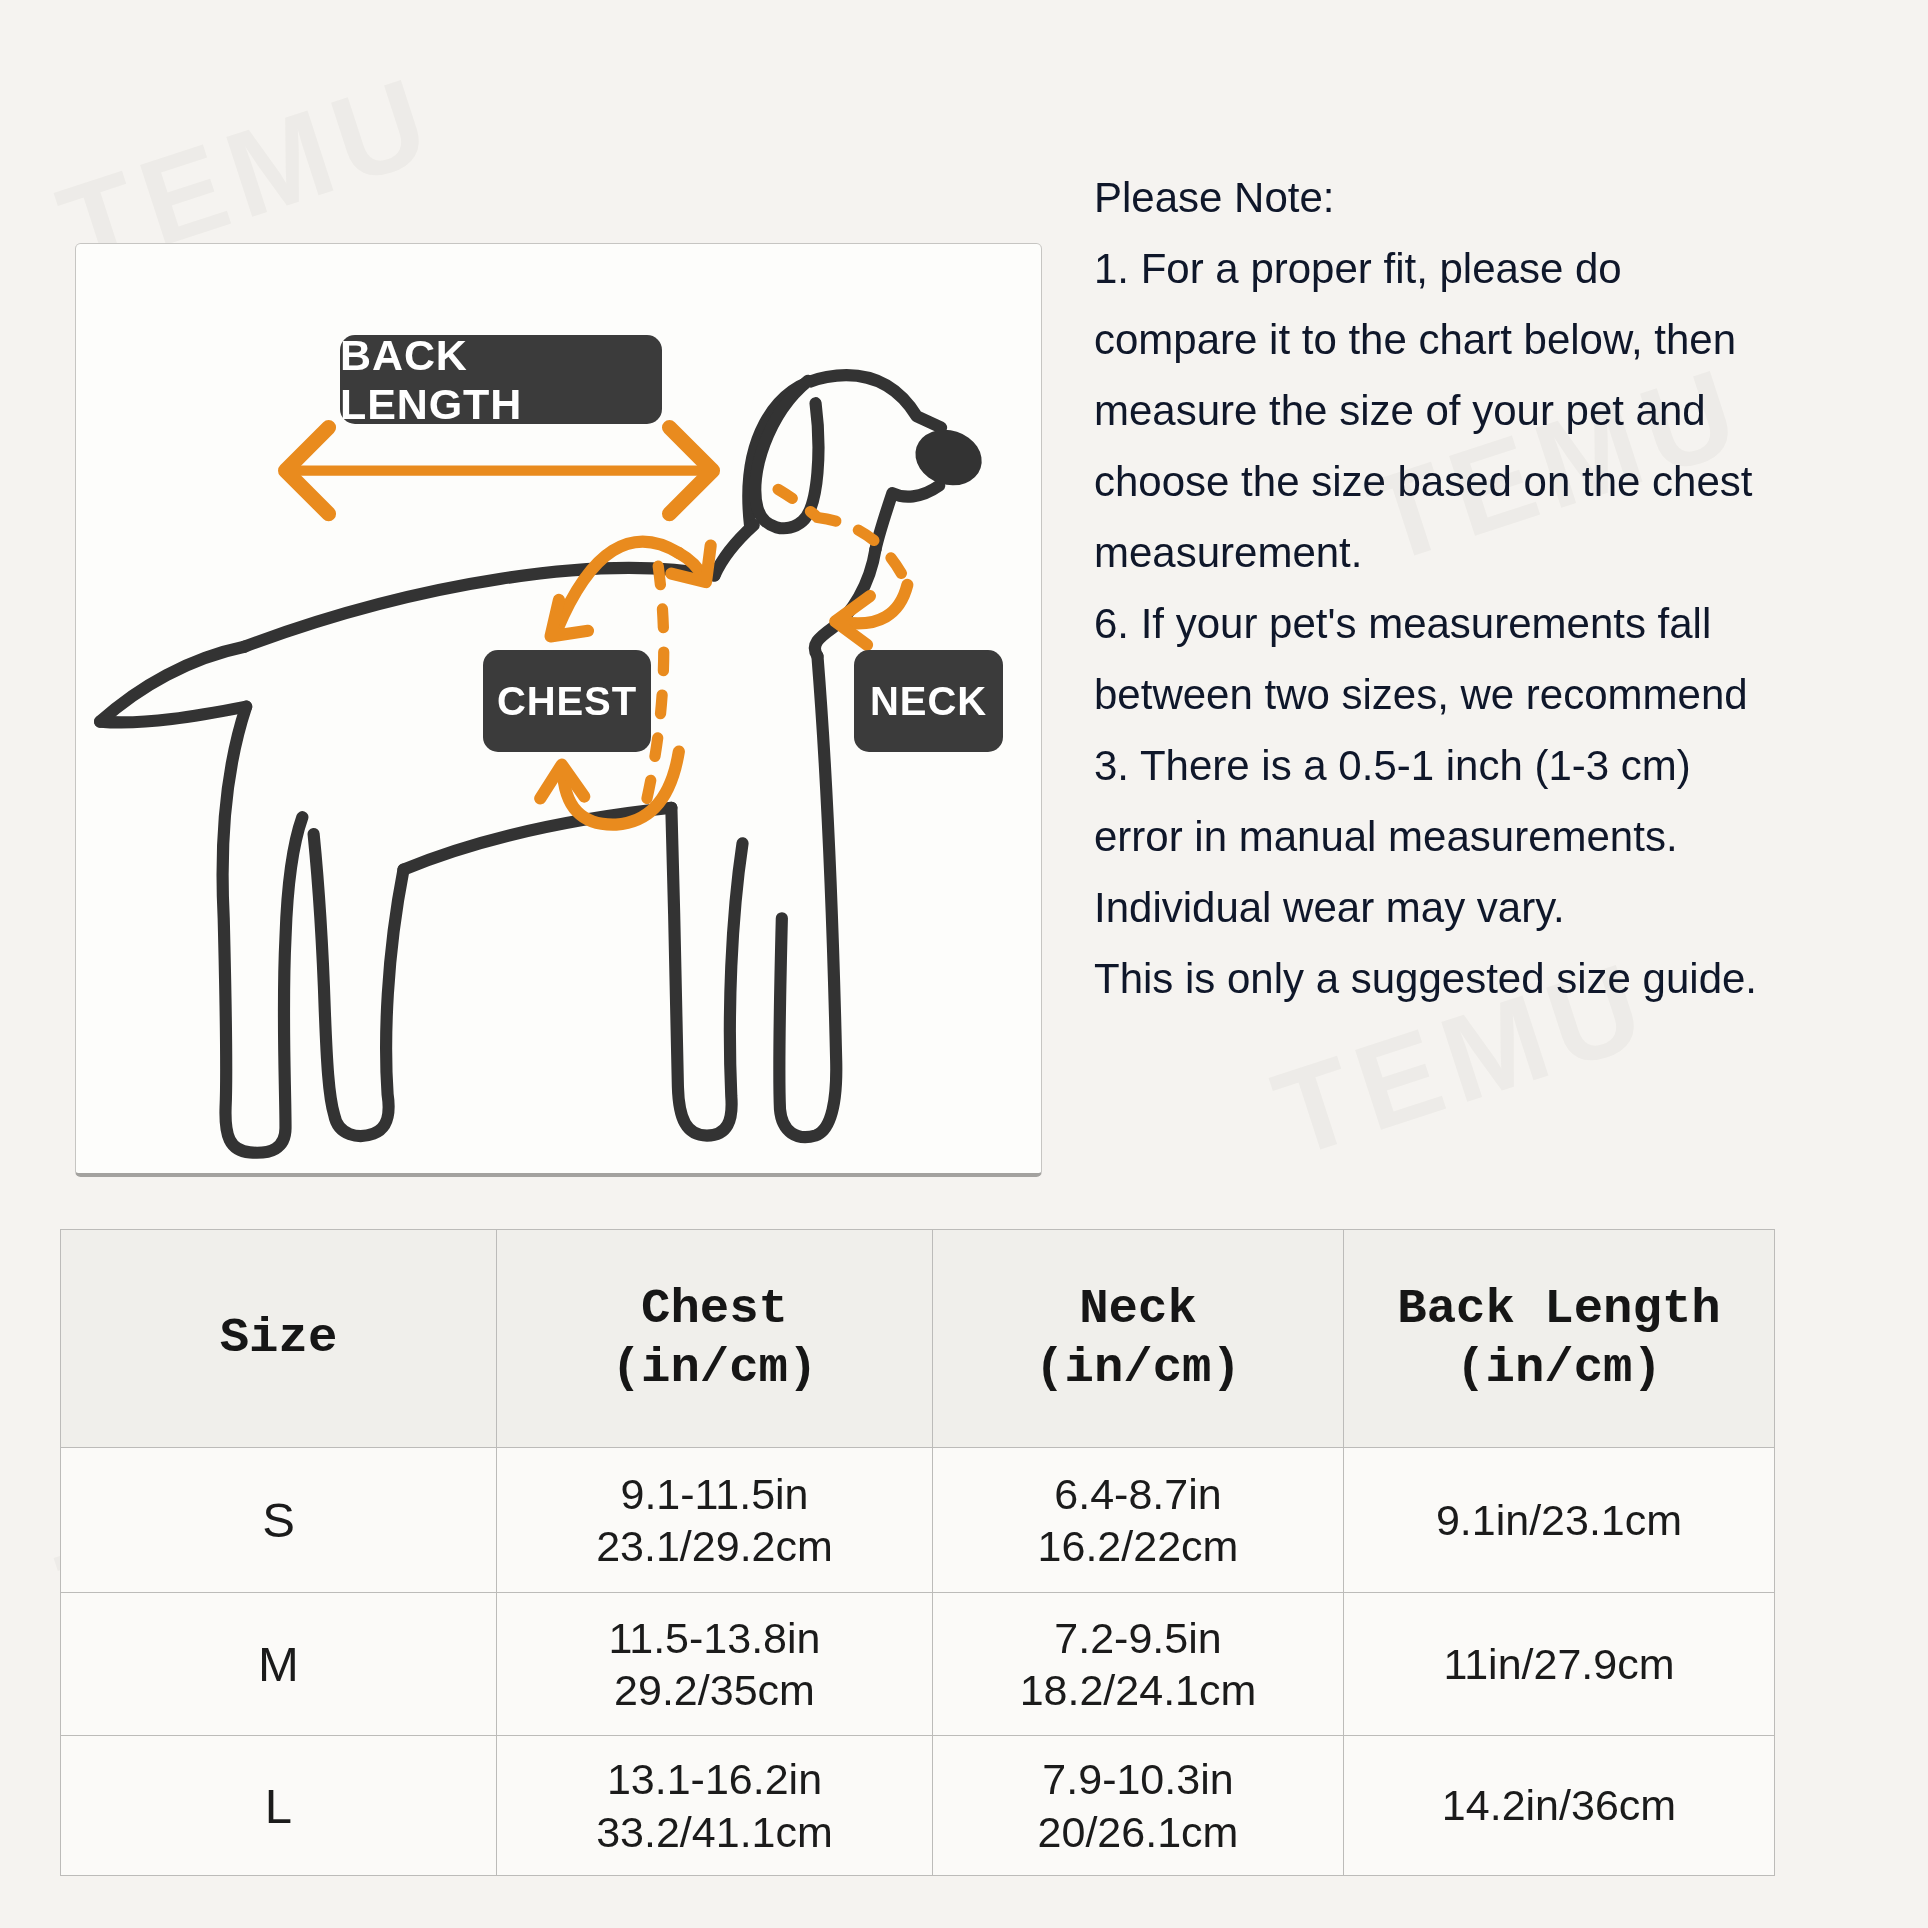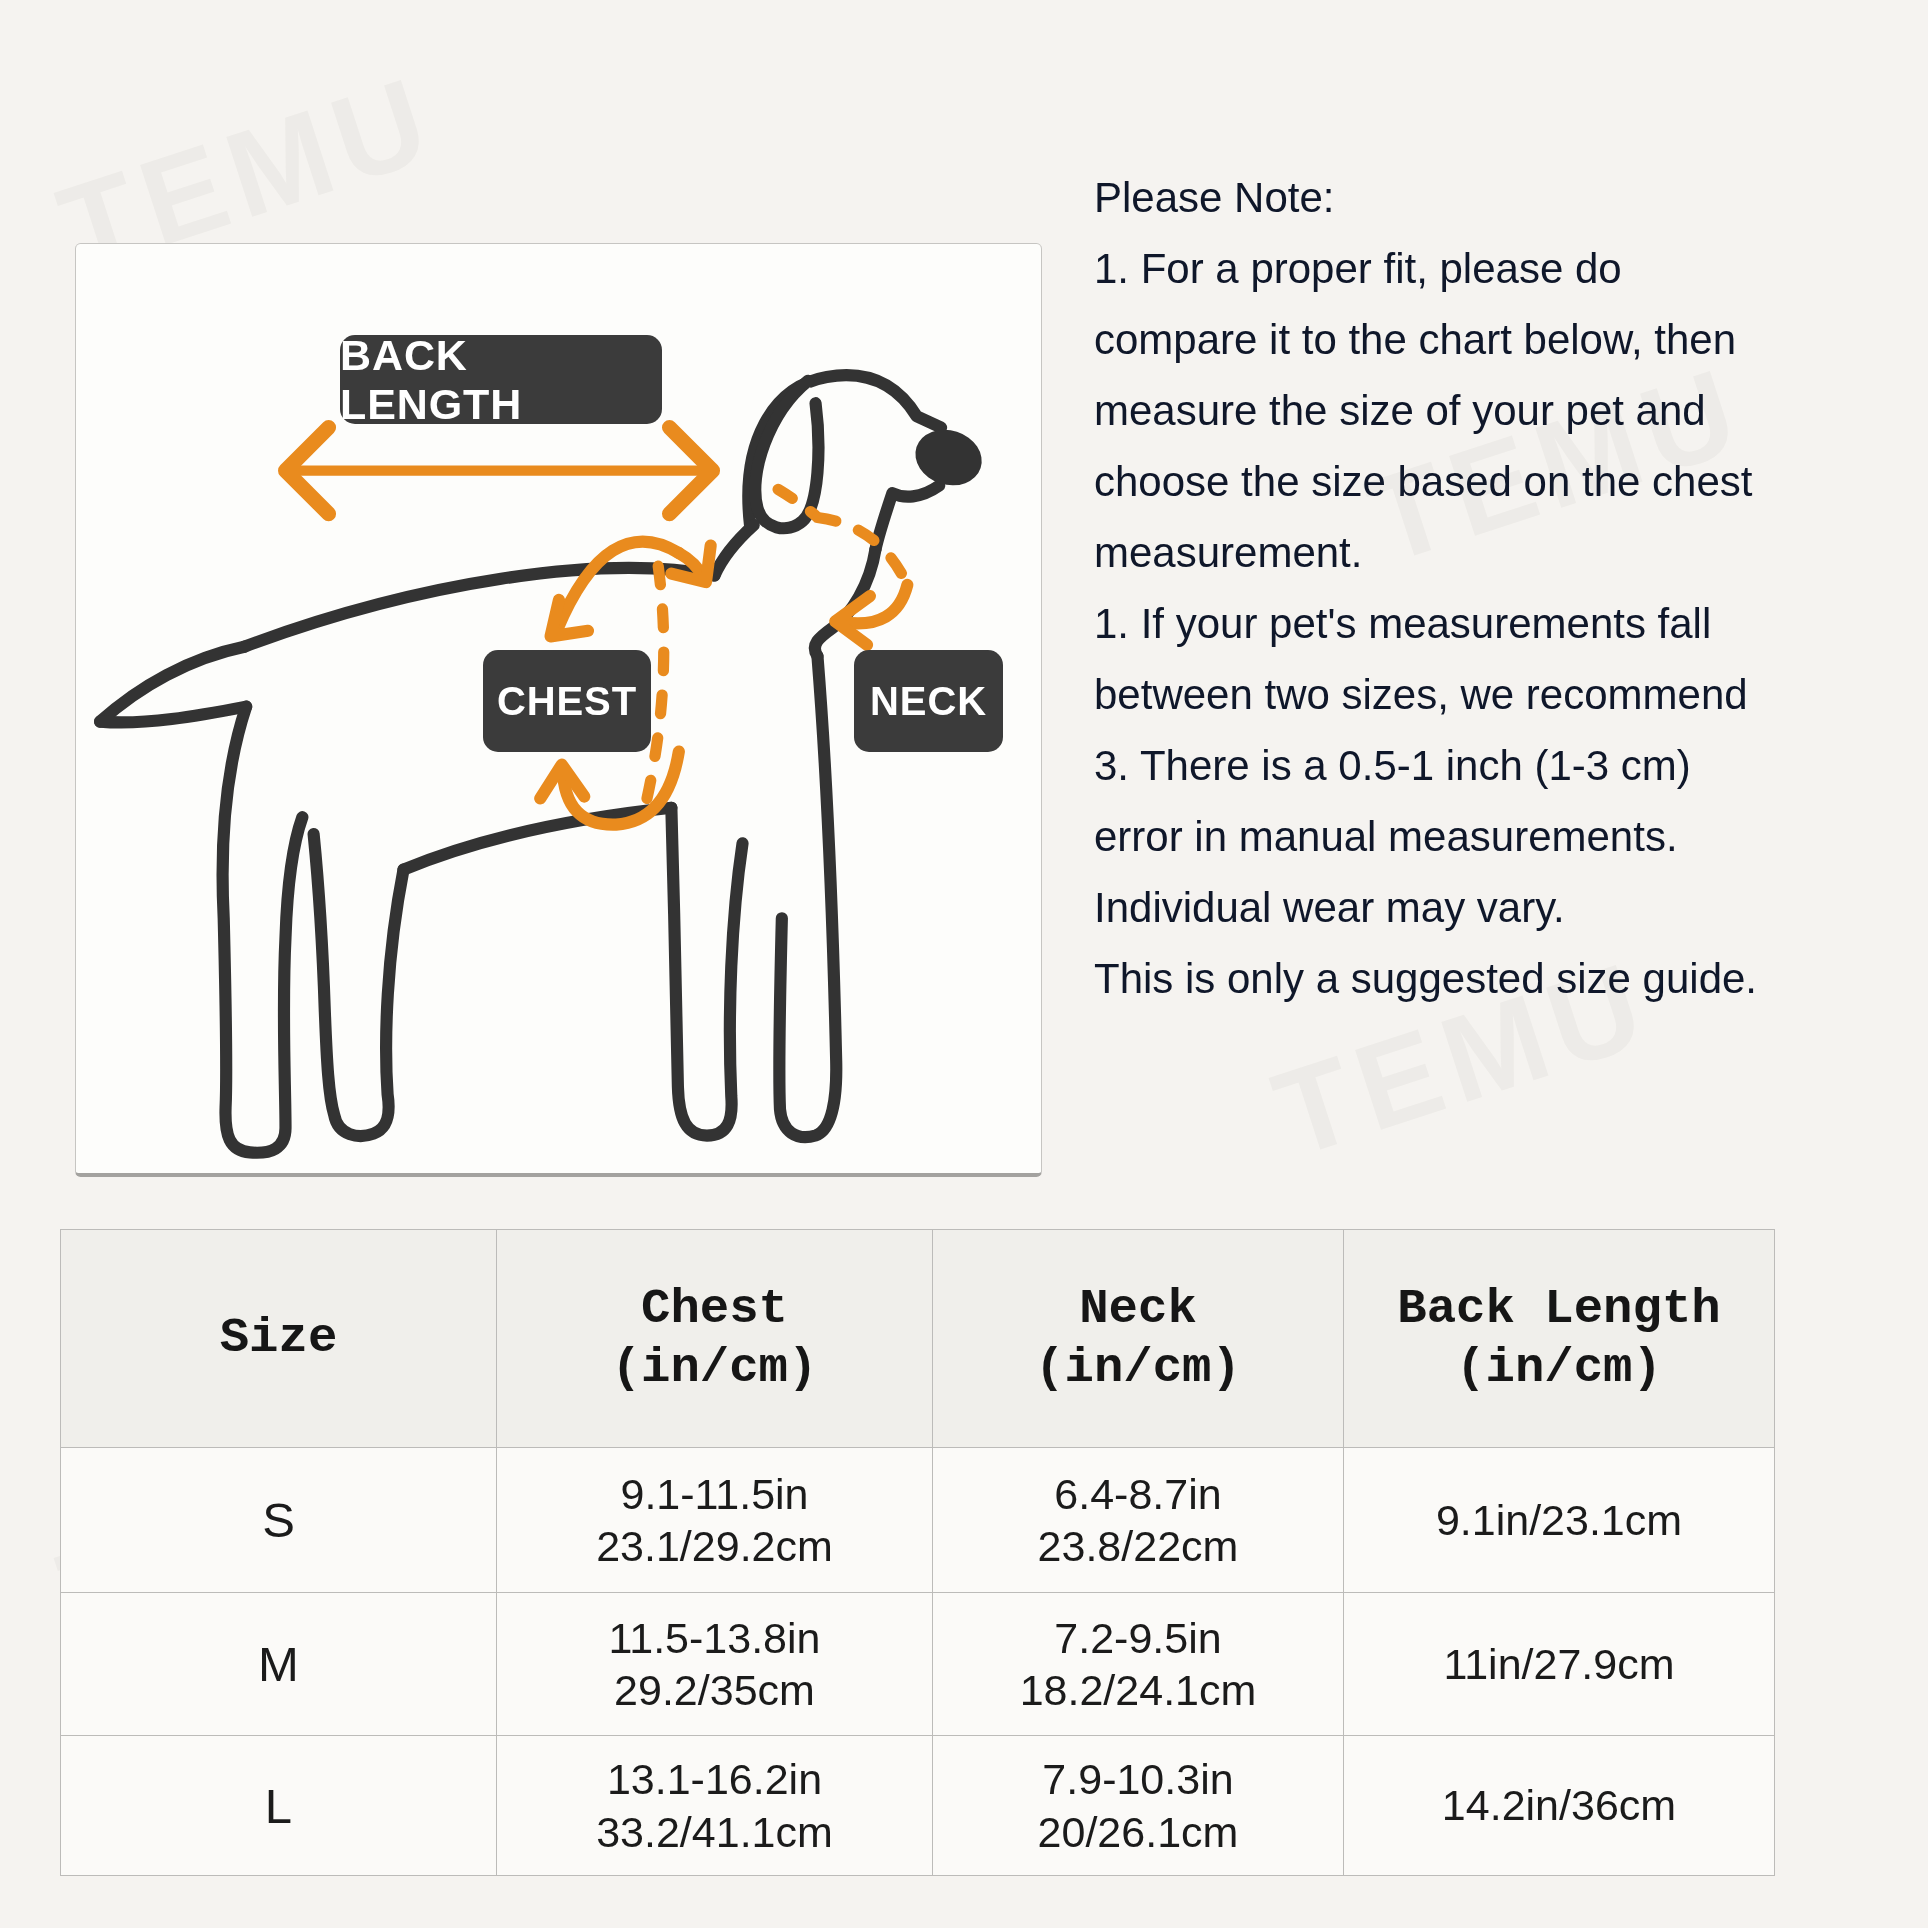--- a/index.html
+++ b/index.html
@@ -146,21 +146,21 @@
     <div class="tag tag-neck">NECK</div>
   </div>
 
   <div class="notes">
     <div class="note-line">Please Note:</div>
     <div class="note-line">1. For a proper fit, please do</div>
     <div class="note-line">compare it to the chart below, then</div>
     <div class="note-line">measure the size of your pet and</div>
     <div class="note-line">choose the size based on the chest</div>
     <div class="note-line">measurement.</div>
-    <div class="note-line">1. If your pet's measurements fall</div>
+    <div class="note-line">6. If your pet's measurements fall</div>
     <div class="note-line">between two sizes, we recommend</div>
     <div class="note-line">3. There is a 0.5-1 inch (1-3 cm)</div>
     <div class="note-line">error in manual measurements.</div>
     <div class="note-line">Individual wear may vary.</div>
     <div class="note-line">This is only a suggested size guide.</div>
   </div>
 
   <table class="size-table">
     <colgroup>
       <col style="width:436px;">
@@ -178,21 +178,21 @@
         <th>Back Length
 (in/cm)</th>
       </tr>
     </thead>
     <tbody>
       <tr style="height:145px;">
         <td class="cell-size">S</td>
         <td class="cell-val">9.1-11.5in
 23.1/29.2cm</td>
         <td class="cell-val">6.4-8.7in
-23.8/22cm</td>
+16.2/22cm</td>
         <td class="cell-val">9.1in/23.1cm</td>
       </tr>
       <tr style="height:143px;">
         <td class="cell-size">M</td>
         <td class="cell-val">11.5-13.8in
 29.2/35cm</td>
         <td class="cell-val">7.2-9.5in
 18.2/24.1cm</td>
         <td class="cell-val">11in/27.9cm</td>
       </tr>

